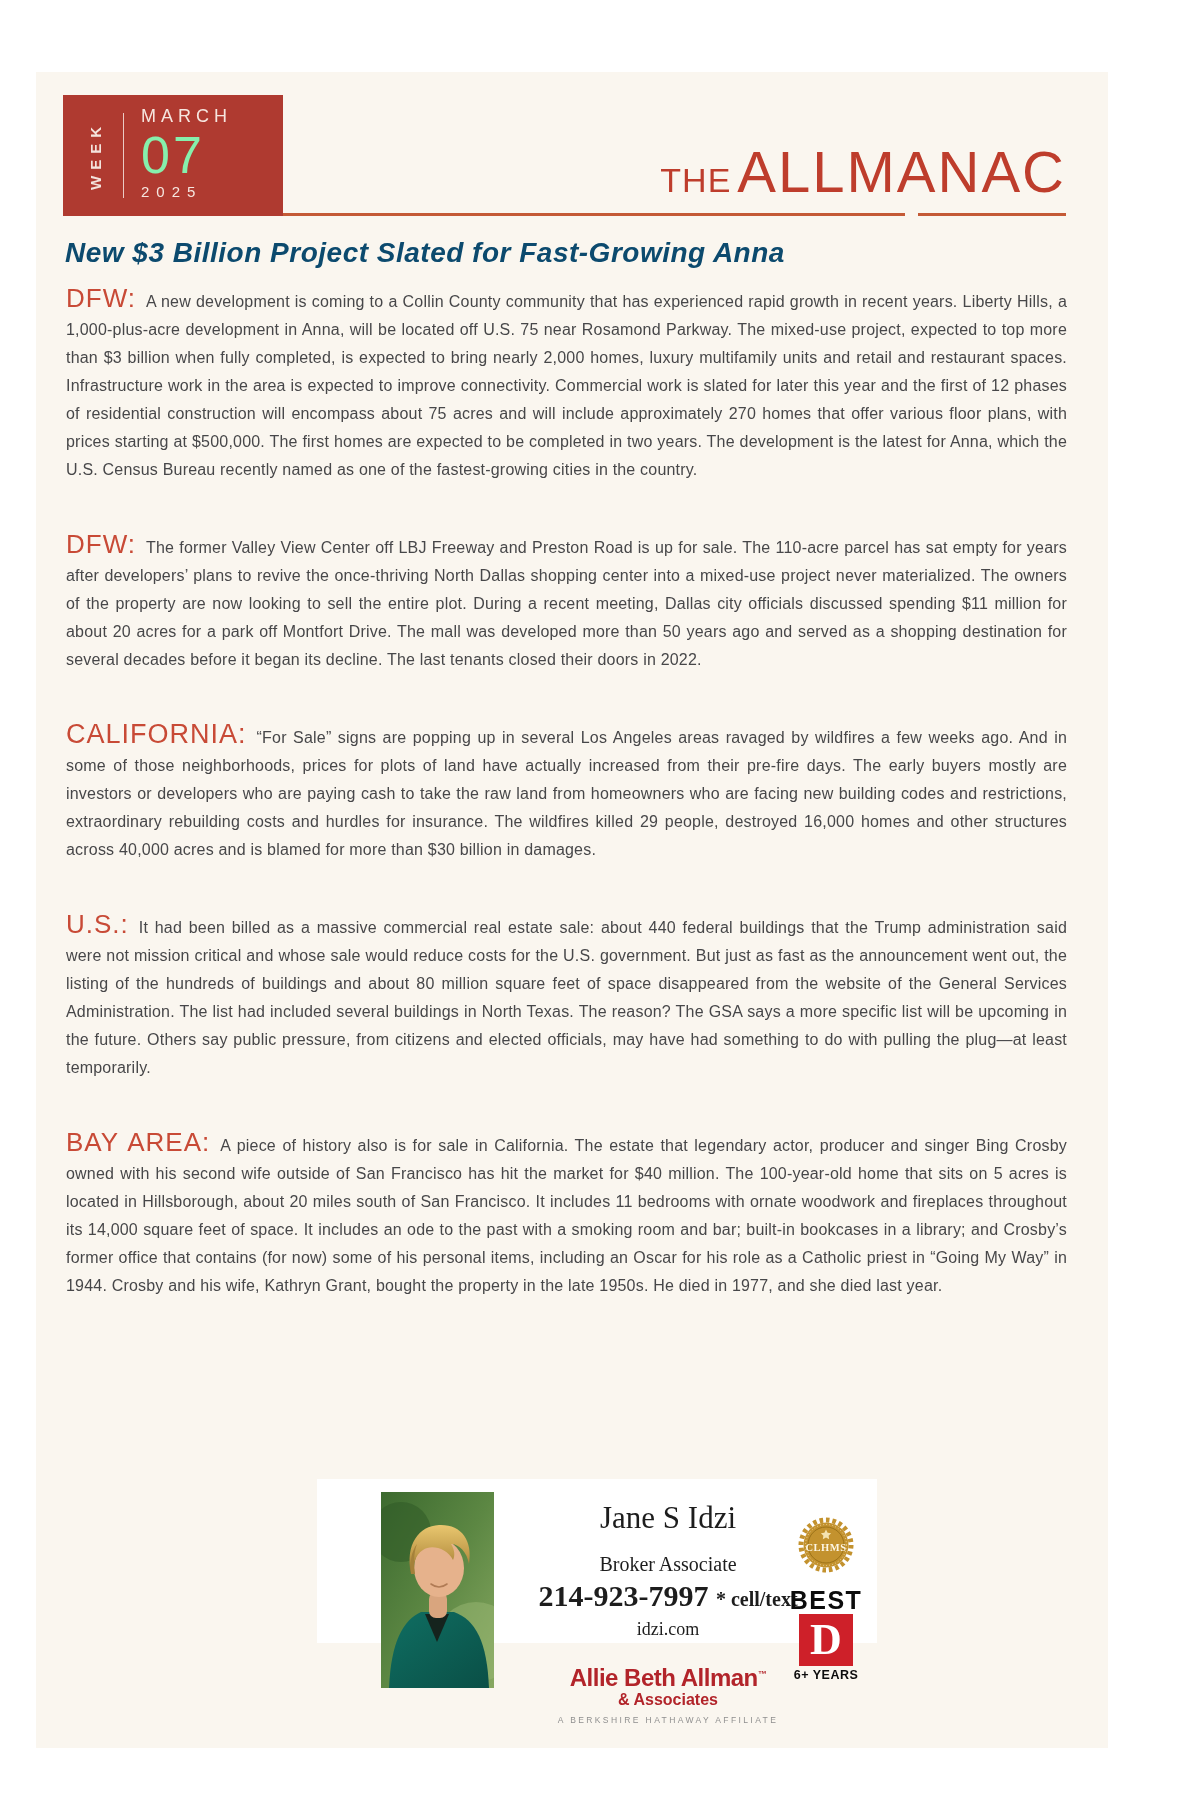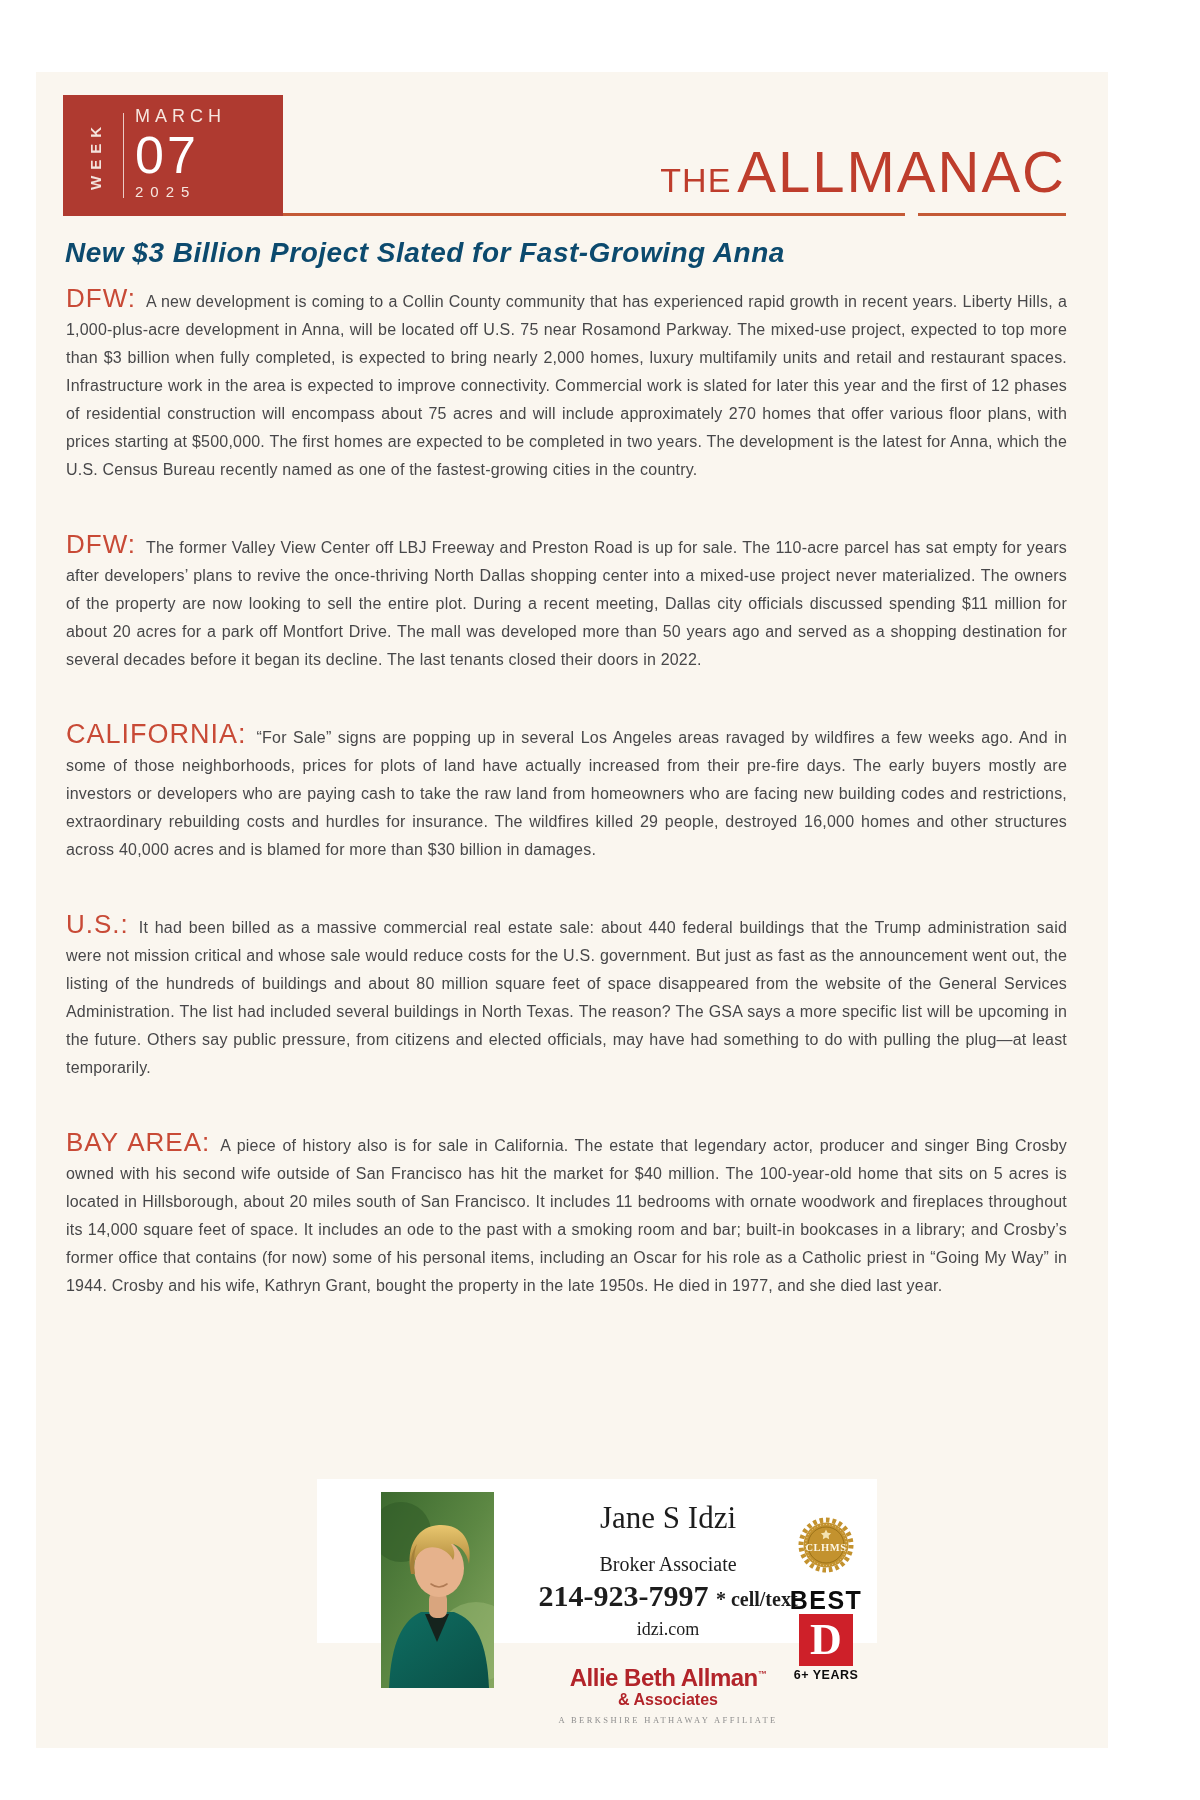--- a/index.html
+++ b/index.html
@@ -19,23 +19,23 @@
     position:absolute;left:27px;top:23px;width:220px;height:121px;
     background:#AF3A30;color:#F7E8E2;z-index:3;
   }
   .badge-week-box{position:absolute;left:8px;top:0;width:48px;height:100%;
     display:flex;align-items:center;justify-content:center;}
   .badge-week-box span{
     display:block;transform:rotate(-90deg);font-size:15px;font-weight:700;
     letter-spacing:6px;white-space:nowrap;color:#F4E4DD;
   }
   .badge-divider{position:absolute;left:60px;top:18px;bottom:18px;width:1px;background:rgba(250,240,235,.8);}
-  .badge-right{position:absolute;left:72px;top:11px;display:flex;flex-direction:column;}
+  .badge-right{position:absolute;left:78px;top:11px;display:flex;flex-direction:column;}
   .badge-month{font-size:18px;letter-spacing:5px;font-weight:400;color:#F6E6DF;}
-  .badge-day{font-size:52px;line-height:54px;font-weight:400;letter-spacing:3px;color:#ffffff;margin-top:1px;}
+  .badge-day{font-size:52px;line-height:54px;font-weight:400;letter-spacing:3px;color:#86efac;margin-top:1px;}
   .badge-year{font-size:15px;letter-spacing:7px;font-weight:400;color:#F6E6DF;margin-top:1px;}
 
   
   .masthead{
     position:absolute;right:42px;top:66px;display:flex;align-items:baseline;
     color:#BE3D2C;z-index:2;
   }
   .masthead-the{font-size:34px;letter-spacing:1px;font-weight:400;}
   .masthead-name{font-size:58px;letter-spacing:2px;font-weight:400;margin-left:6px;}
   .rule{position:absolute;top:141px;height:3px;background:#C45A36;}
@@ -77,21 +77,21 @@
   .agent-name{font-size:31px;line-height:34px;}
   .agent-title{font-size:20px;line-height:24px;margin-top:17px;}
   .phone-line{font-size:30px;line-height:33px;font-weight:700;margin-top:3px;white-space:nowrap;}
   .phone-note{font-size:20px;}
   .website{font-size:18px;line-height:22px;margin-top:2px;}
   .aba{margin-top:22px;font-family:"Liberation Sans",sans-serif;color:#B2242A;}
   .aba-line1{font-size:24px;font-weight:700;letter-spacing:-0.5px;line-height:24px;}
   .aba-tm{font-size:9px;vertical-align:super;font-weight:700;}
   .aba-line2{font-size:16px;font-weight:700;line-height:17px;margin-top:1px;}
   .aba-affiliate{
-    font-family:Liberation Serif, serif;font-size:8.5px;letter-spacing:2.4px;
+    font-family:Liberation Sans, sans-serif;font-size:8.5px;letter-spacing:2.4px;
     color:#8f8f8f;margin-top:7px;font-weight:400;
   }
   .logos{position:absolute;left:478px;top:38px;width:62px;display:flex;flex-direction:column;align-items:center;}
   .seal{width:56px;height:56px;}
   .bestd{margin-top:14px;display:flex;flex-direction:column;align-items:center;color:#0c0c0c;}
   .best-word{font-size:25px;font-weight:700;letter-spacing:1.5px;line-height:26px;font-family:"Liberation Sans",sans-serif;}
   .best-square{
     width:54px;height:52px;background:#CE2029;margin-top:1px;
     display:flex;align-items:center;justify-content:center;
   }

